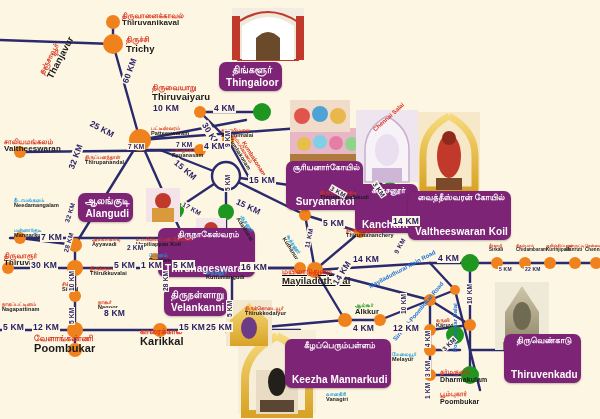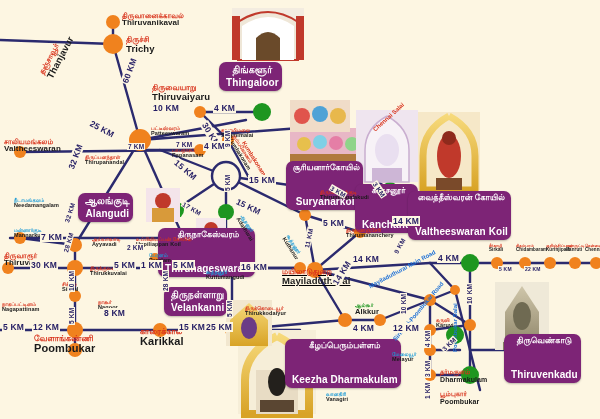--- a/index.html
+++ b/index.html
@@ -311,21 +311,21 @@
 <div class="plaque s" style="left:158px;top:228px;">
   <span class="tam">திருநாகேஸ்வரம்</span>
   <span class="eng">Thirunageswaram</span>
 </div>
 <div class="plaque" style="left:164px;top:287px;">
   <span class="tam">திருநள்ளாறு</span>
   <span class="eng">Velankanni</span>
 </div>
 <div class="plaque s" style="left:285px;top:339px;text-align:center;">
   <span class="tam">கீழப்பெரும்பள்ளம்</span>
-  <span class="eng">Keezha Dharmakulam</span>
+  <span class="eng">Keezha Mannarkudi</span>
 </div>
 <div class="plaque s" style="left:504px;top:334px;">
   <span class="tam">திருவெண்காடு</span>
   <span class="eng">Thiruvenkadu</span>
 </div>
 
 <div class="lbl red" style="left:122px;top:12px;">
   <span class="tam">திருவானைக்காவல்</span>
   <span class="eng">Thiruvanikaval</span>
 </div>

